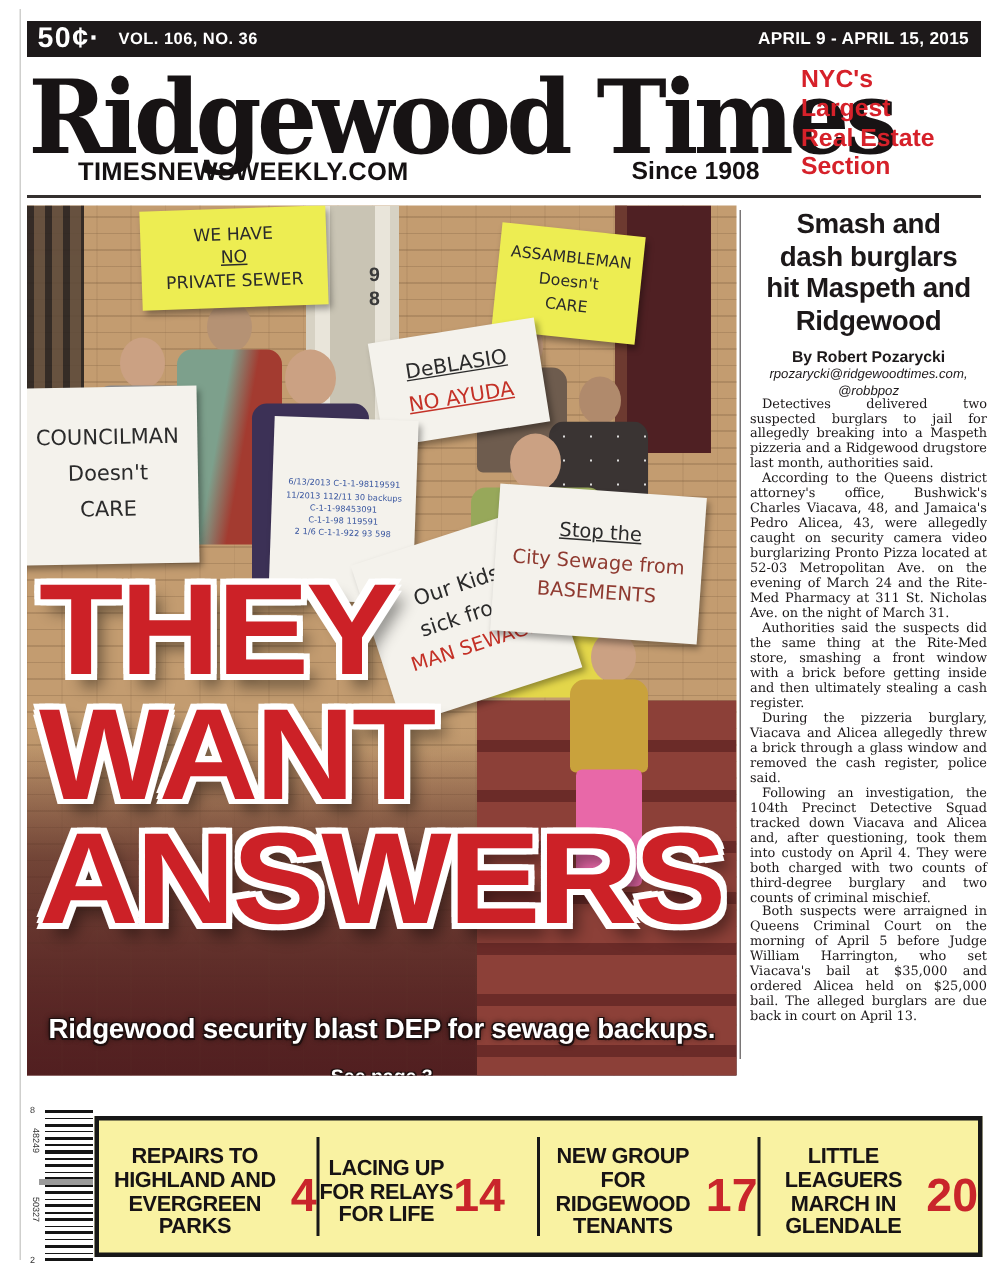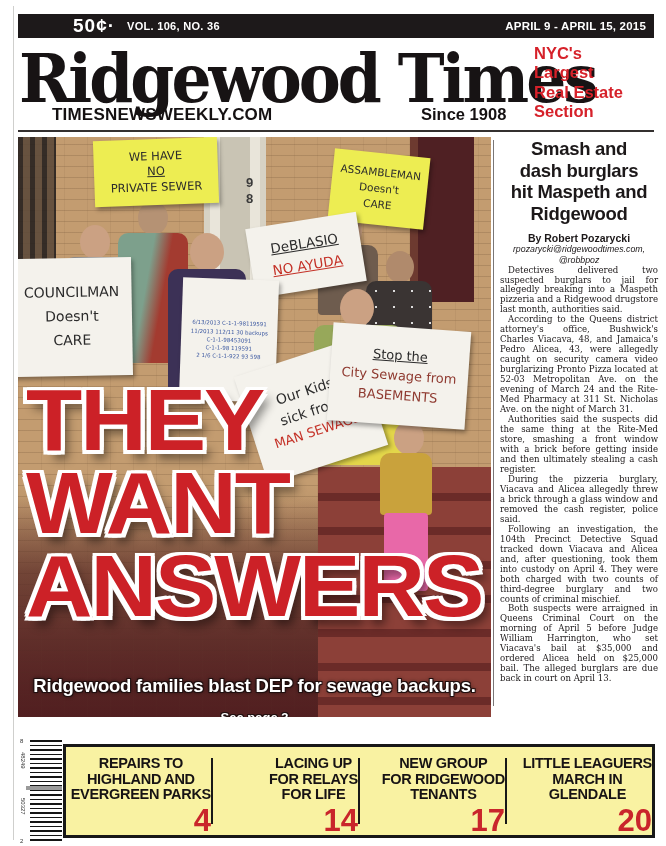--- a/index.html
+++ b/index.html
@@ -3,21 +3,21 @@
 <meta charset="utf-8">
 <style>
   * { margin:0; padding:0; box-sizing:border-box; }
   html,body { background:#ffffff; }
   .page { position:relative; width:666px; height:846px; background:#fff; overflow:hidden;
           font-family:"Liberation Sans", sans-serif; }
   .edge-l { position:absolute; left:13px; top:6px; width:1px; height:834px; background:#cfcfcd; }
 
   
   .topbar { position:absolute; left:18px; top:14px; width:636px; height:24px; background:#1d191a;
-            display:flex; align-items:center; color:#fff;padding-left:48px; }
+            display:flex; align-items:center; color:#fff; }
   .price  { font-size:19px; font-weight:900; letter-spacing:1px; margin-left:7px; }
   .vol    { font-size:11px; font-weight:700; margin-left:12px; letter-spacing:.3px; }
   .issuedate { margin-left:auto; margin-right:8px; font-size:11.5px; font-weight:700; letter-spacing:.2px; }
 
   
   .masthead { position:absolute; left:19px; top:38px; width:512px; font-family:"DejaVu Serif", serif;
               font-weight:900; font-size:63px; letter-spacing:-3px; color:#171314; transform:scaleY(1.08);
               transform-origin:top left; white-space:nowrap; }
   .promo { position:absolute; left:534px; top:44px; width:132px; text-align:left; color:#d6212a;
            font-size:16.5px; line-height:1.17; font-weight:900; white-space:pre-line; }
@@ -103,21 +103,21 @@
   .barcode .bars { position:absolute; left:10px; top:0; width:32px; height:102px;
                    background:repeating-linear-gradient(180deg, #151515 0 2px, #fff 2px 5px, #151515 5px 6px, #fff 6px 9px); }
   .barcode .graybar { position:absolute; left:6px; top:46px; width:36px; height:4px; background:#9a9a9a; }
   .bc-num { position:absolute; font-size:6px; color:#333; transform:rotate(90deg); transform-origin:left top; left:6px; }
   .bc-n1 { top:12px; } .bc-n2 { top:58px; }
   .bc-d  { position:absolute; font-size:6px; color:#333; left:0px; }
   .bc-top { top:-2px; } .bc-bot { bottom:-2px; }
 
   .teasers { position:absolute; left:63px; top:744px; width:592px; height:94px; background:#f9f2a2;
              border:3px solid #181818; display:flex; align-items:stretch; }
-  .tease { flex:1 1 0; display:flex; flex-direction:column; align-items:flex-end; justify-content:flex-start;
+  .tease { flex:1 1 0; display:flex; align-items:center; justify-content:flex-start;
            padding-top:9px; }
   .tease-label { font-size:14.5px; line-height:1.08; font-weight:900; text-align:center; color:#171314;
                  letter-spacing:-.3px; white-space:pre-line; }
   .tease-num { margin-top:2px; font-size:31px; font-weight:900; color:#c9252b; line-height:1; }
   .tdiv { width:2px; background:#181818; height:74%; align-self:center; }
 </style>
 </head>
 <body>
 
 <div class="page">
@@ -198,21 +198,21 @@
     <div class="sign white hw sign-stop">
       <span class="l1">Stop the</span>
       <span class="l2">City Sewage from</span>
       <span class="l2">BASEMENTS</span>
     </div>
 
     <div class="big-line big-1">THEY</div>
     <div class="big-line big-2">WANT</div>
     <div class="big-line big-3">ANSWERS</div>
 
-    <div class="caption">Ridgewood families blast DEP for sewage backups.</div>
+    <div class="caption">Ridgewood security blast DEP for sewage backups.</div>
     <div class="caption-sub">See page 3</div>
   </div>
 
   <div class="vrule"></div>
   <div class="article">
     <div class="art-headline">Smash and
 dash burglars
 hit Maspeth and
 Ridgewood</div>
     <div class="byline">By Robert Pozarycki</div>

